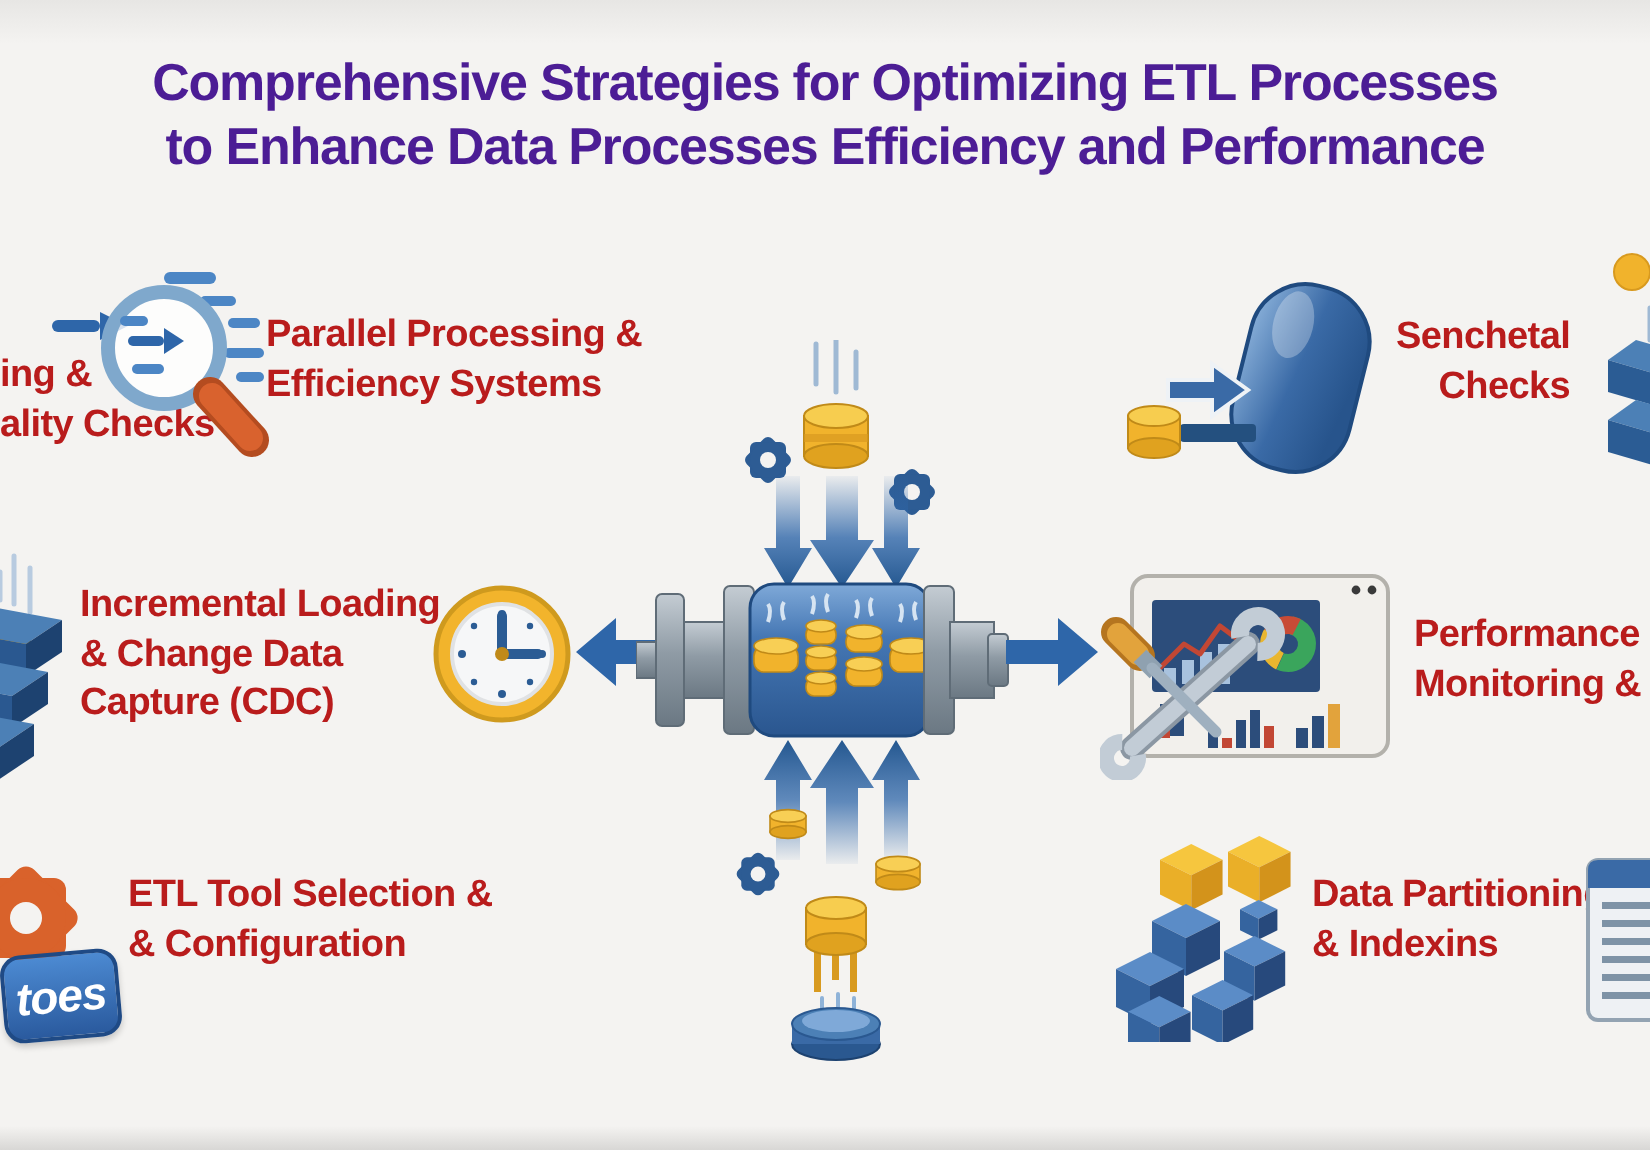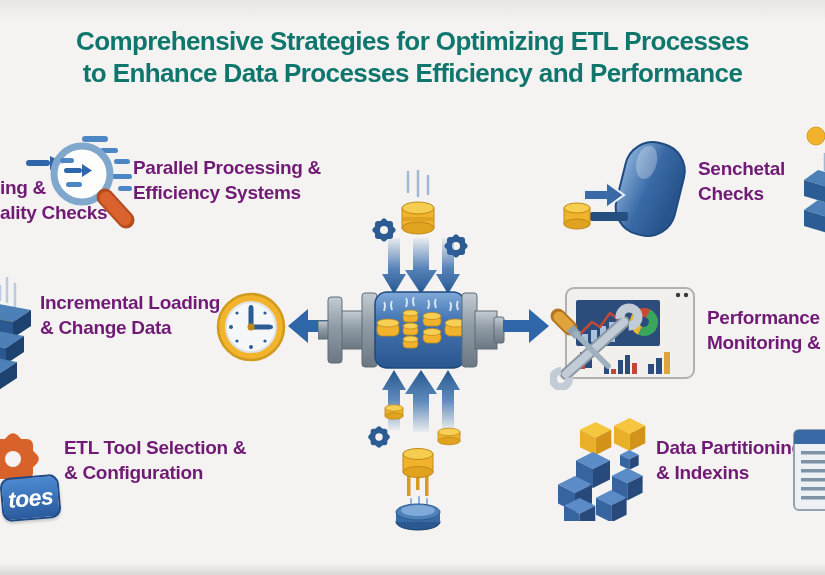--- a/index.html
+++ b/index.html
@@ -7,26 +7,26 @@
     position:relative;width:825px;height:575px;overflow:hidden;
     background:#f4f3f1;
     font-family:"Liberation Sans",sans-serif;
   }
   #stage::before{content:"";position:absolute;left:0;top:0;width:100%;height:22px;
     background:linear-gradient(#e7e6e4,rgba(231,230,228,0));pointer-events:none;}
   #stage::after{content:"";position:absolute;left:0;bottom:0;width:100%;height:12px;
     background:linear-gradient(rgba(216,215,213,0),#d8d7d5);pointer-events:none;}
   .title{
     position:absolute;top:26px;left:0;width:100%;text-align:center;
-    font-weight:700;font-size:26px;line-height:1.22;letter-spacing:-0.6px;color:#0f766e;
+    font-weight:700;font-size:26px;line-height:1.22;letter-spacing:-0.6px;color:#4c1d95;
   }
   .title span{display:block;}
   .label{
     position:absolute;font-weight:700;font-size:19px;line-height:1.3;
-    letter-spacing:-0.3px;color:#701a75;white-space:nowrap;
+    letter-spacing:-0.3px;color:#b91c1c;white-space:nowrap;
   }
   .label span{display:block;}
   .label.center{}
   .abs{position:absolute;}
   .badge{
     position:absolute;left:1px;top:476px;width:55px;height:40px;
     background:linear-gradient(#4c8ad2,#2a5a9e);border:2px solid #1f4a85;border-radius:10px;
     transform:rotate(-5deg);display:flex;align-items:center;justify-content:center;
     color:#ffffff;font-style:italic;font-weight:700;font-size:23px;letter-spacing:-0.5px;
     box-shadow:0 2px 3px rgba(0,0,0,0.18);
@@ -87,20 +87,21 @@
     <g transform="translate(0,76)">
       <polygon points="18,0 72,10 54,22 0,12" fill="#4c80b6"></polygon>
       <polygon points="0,12 54,22 54,38 0,28" fill="#2a5890"></polygon>
       <polygon points="54,22 72,10 72,26 54,38" fill="#1d4270"></polygon>
     </g>
   </svg>
 
   <div class="label center" style="left:40px;top:291px;width:180px;">
     <span>Incremental Loading</span>
     <span>&amp; Change Data</span>
+    <span>Capture (CDC)</span>
   </div>
 
   <svg class="abs" style="left:214px;top:290px;" width="74" height="74" viewBox="0 0 74 74">
     <circle cx="37" cy="37" r="33" fill="#f2b42c" stroke="#cf9a1e" stroke-width="2.5"></circle>
     <circle cx="37" cy="37" r="25" fill="#f6f7f8" stroke="#e0e2e4" stroke-width="2"></circle>
     <circle cx="37" cy="17" r="2" fill="#2b5c94"></circle>
       <circle cx="57" cy="37" r="2" fill="#2b5c94"></circle>
     <circle cx="37" cy="57" r="2" fill="#2b5c94"></circle>
       <circle cx="17" cy="37" r="2" fill="#2b5c94"></circle>
     <circle cx="51" cy="23" r="1.6" fill="#2b5c94"></circle>
@@ -287,21 +288,21 @@
       <rect x="58" y="4" width="60" height="94" rx="28" fill="url(#barg)" stroke="#1f4a7f" stroke-width="2"></rect>
       <ellipse cx="78" cy="26" rx="10" ry="17" fill="#ffffff" opacity="0.28"></ellipse>
     </g>
     <polygon points="22,52 44,52 44,44 62,57 44,70 44,62 22,62" fill="#3a6aa6" stroke="#eef2f6" stroke-width="2"></polygon>
     <rect x="28" y="74" width="38" height="9" rx="2" fill="#24507f"></rect>
     <rect x="2" y="70" width="26" height="16" fill="#f1b32c" stroke="#c08a18"></rect>
     <ellipse cx="15" cy="86" rx="13" ry="5" fill="#e0a21f" stroke="#c08a18"></ellipse>
     <ellipse cx="15" cy="70" rx="13" ry="5" fill="#f7cd4f" stroke="#c08a18"></ellipse>
   </svg>
 
-  <div class="label" style="left:698px;top:157px;">
+  <div class="label" style="left:698px;top:157px;text-align:right;">
     <span>Senchetal</span>
     <span>Checks</span>
   </div>
 
   <svg class="abs" style="left:798px;top:126px;" width="64" height="112" viewBox="0 0 64 112">
     <circle cx="18" cy="10" r="9" fill="#f1b32c" stroke="#d89a1f"></circle>
     <line x1="27" y1="28" x2="27" y2="44" stroke="#9fb9d4" stroke-width="2.5" stroke-linecap="round"></line>
     <g transform="translate(6,44)">
       <polygon points="14,0 48,10 34,20 0,10" fill="#4c80b6"></polygon>
       <polygon points="0,10 34,20 34,36 0,26" fill="#2b5c94"></polygon>

